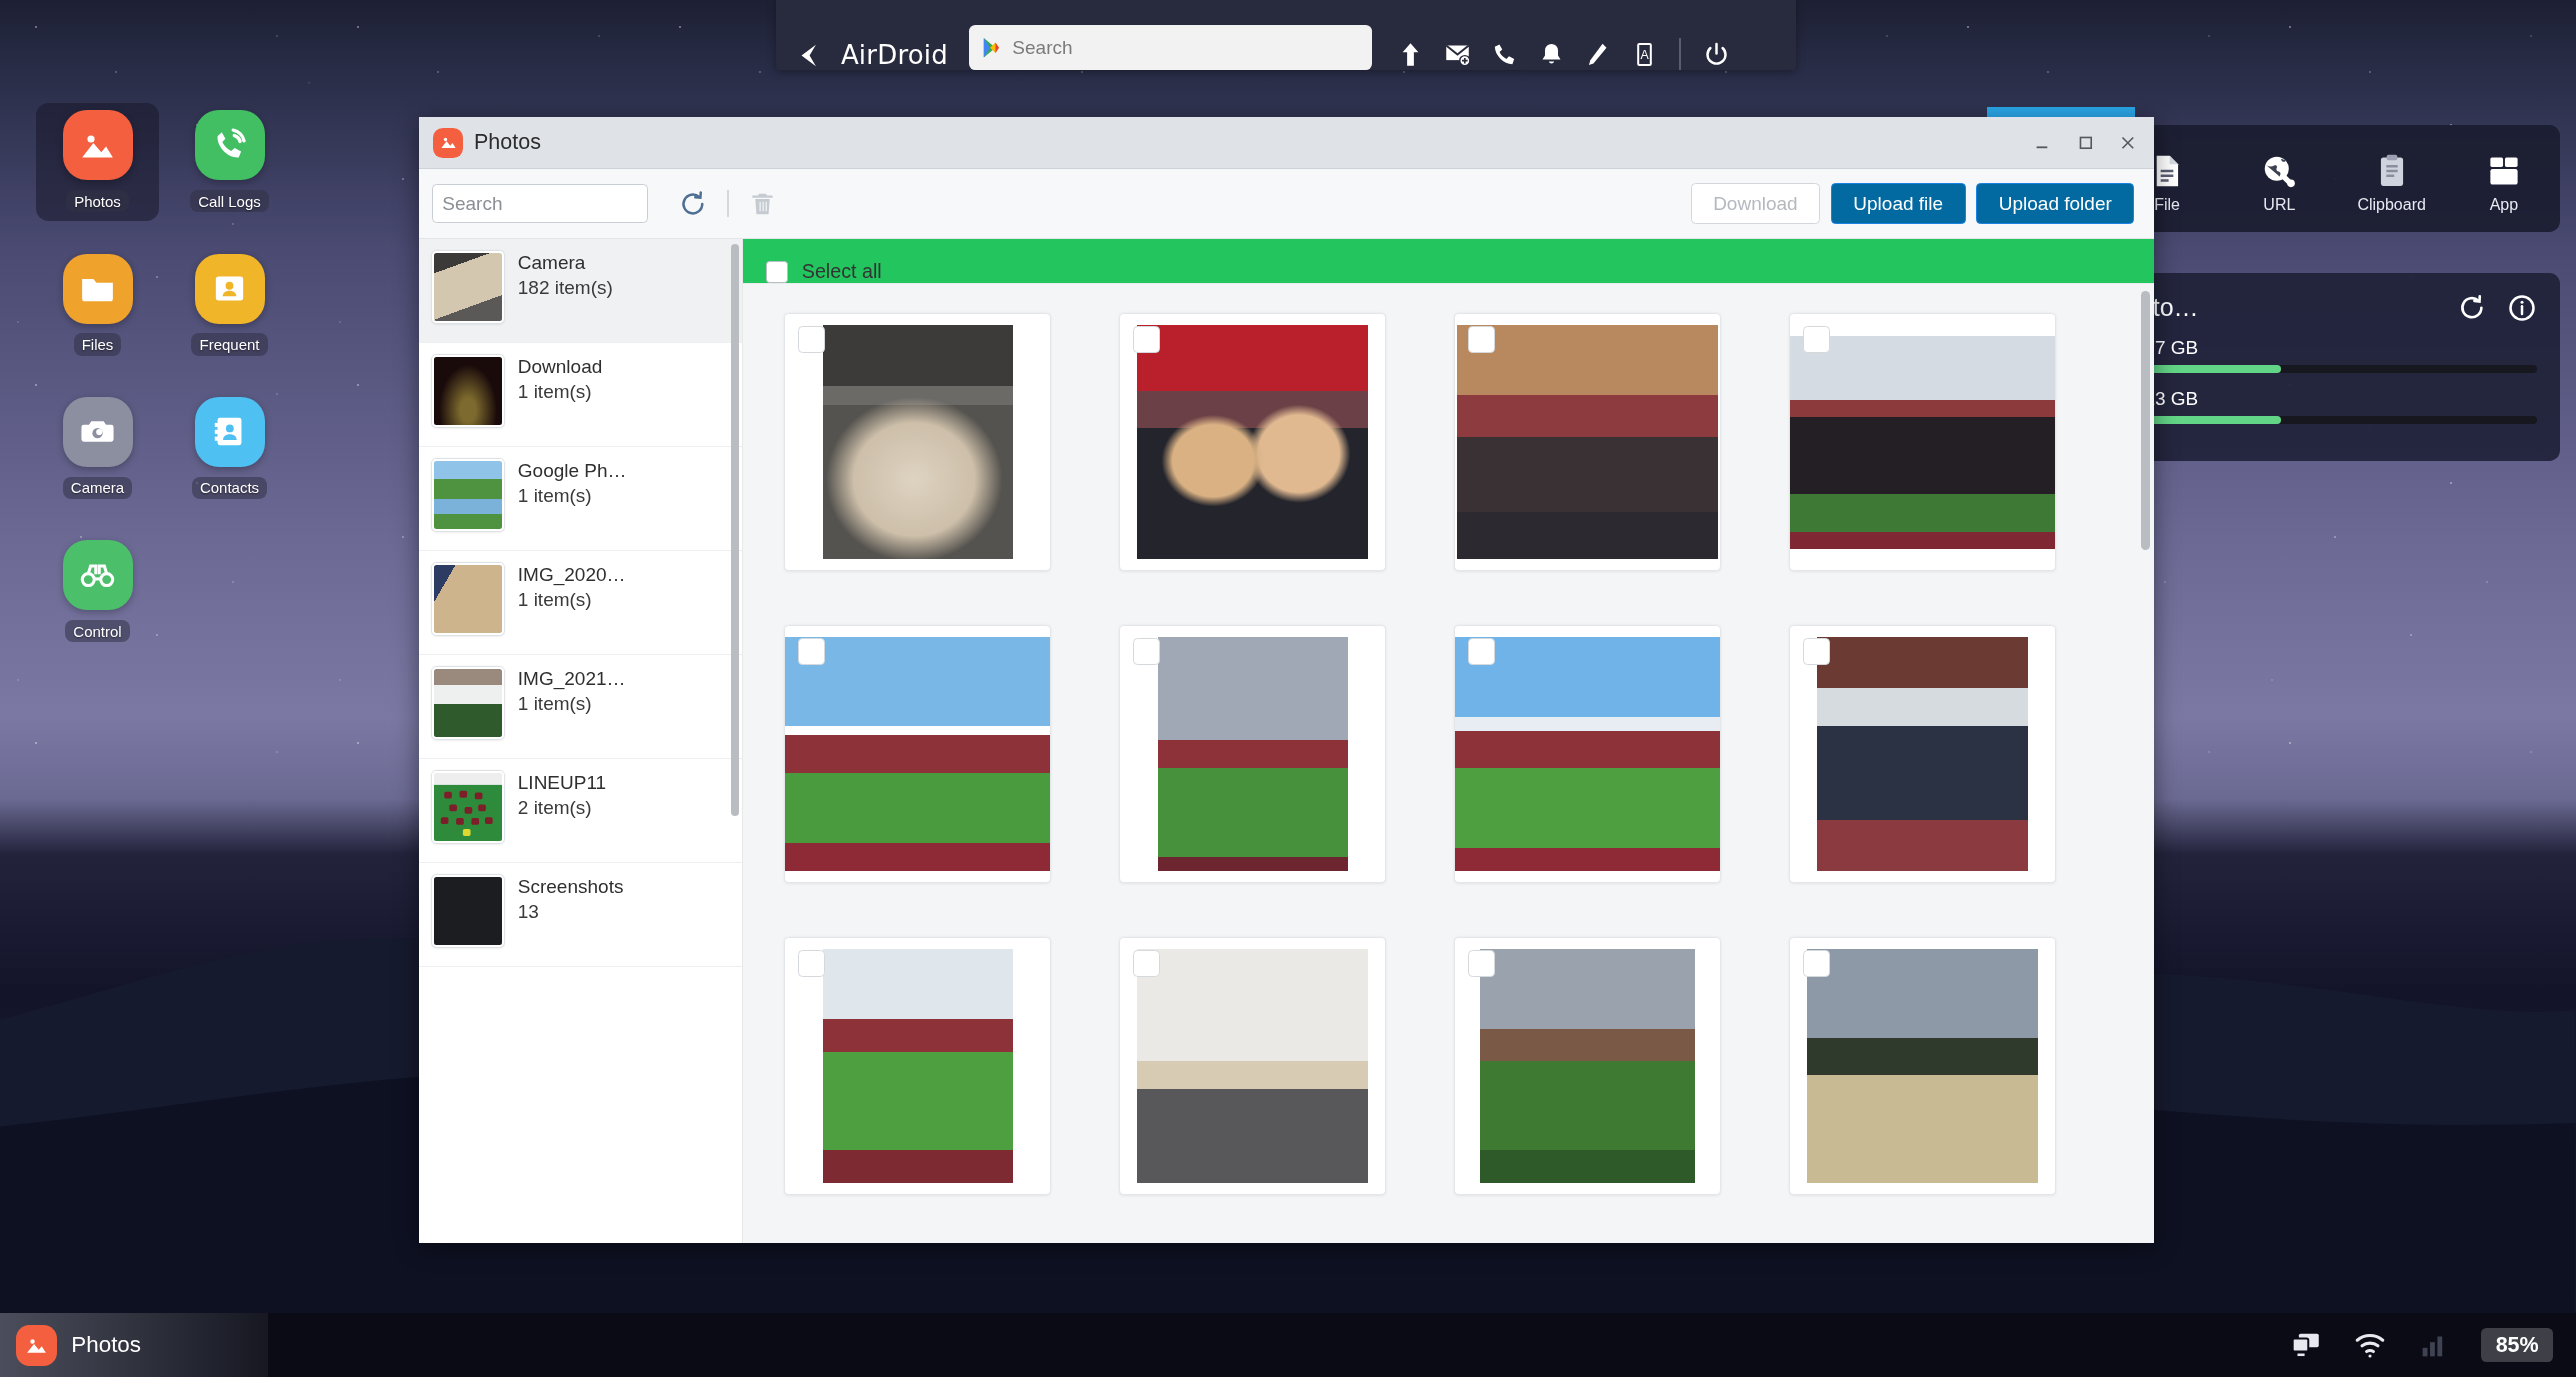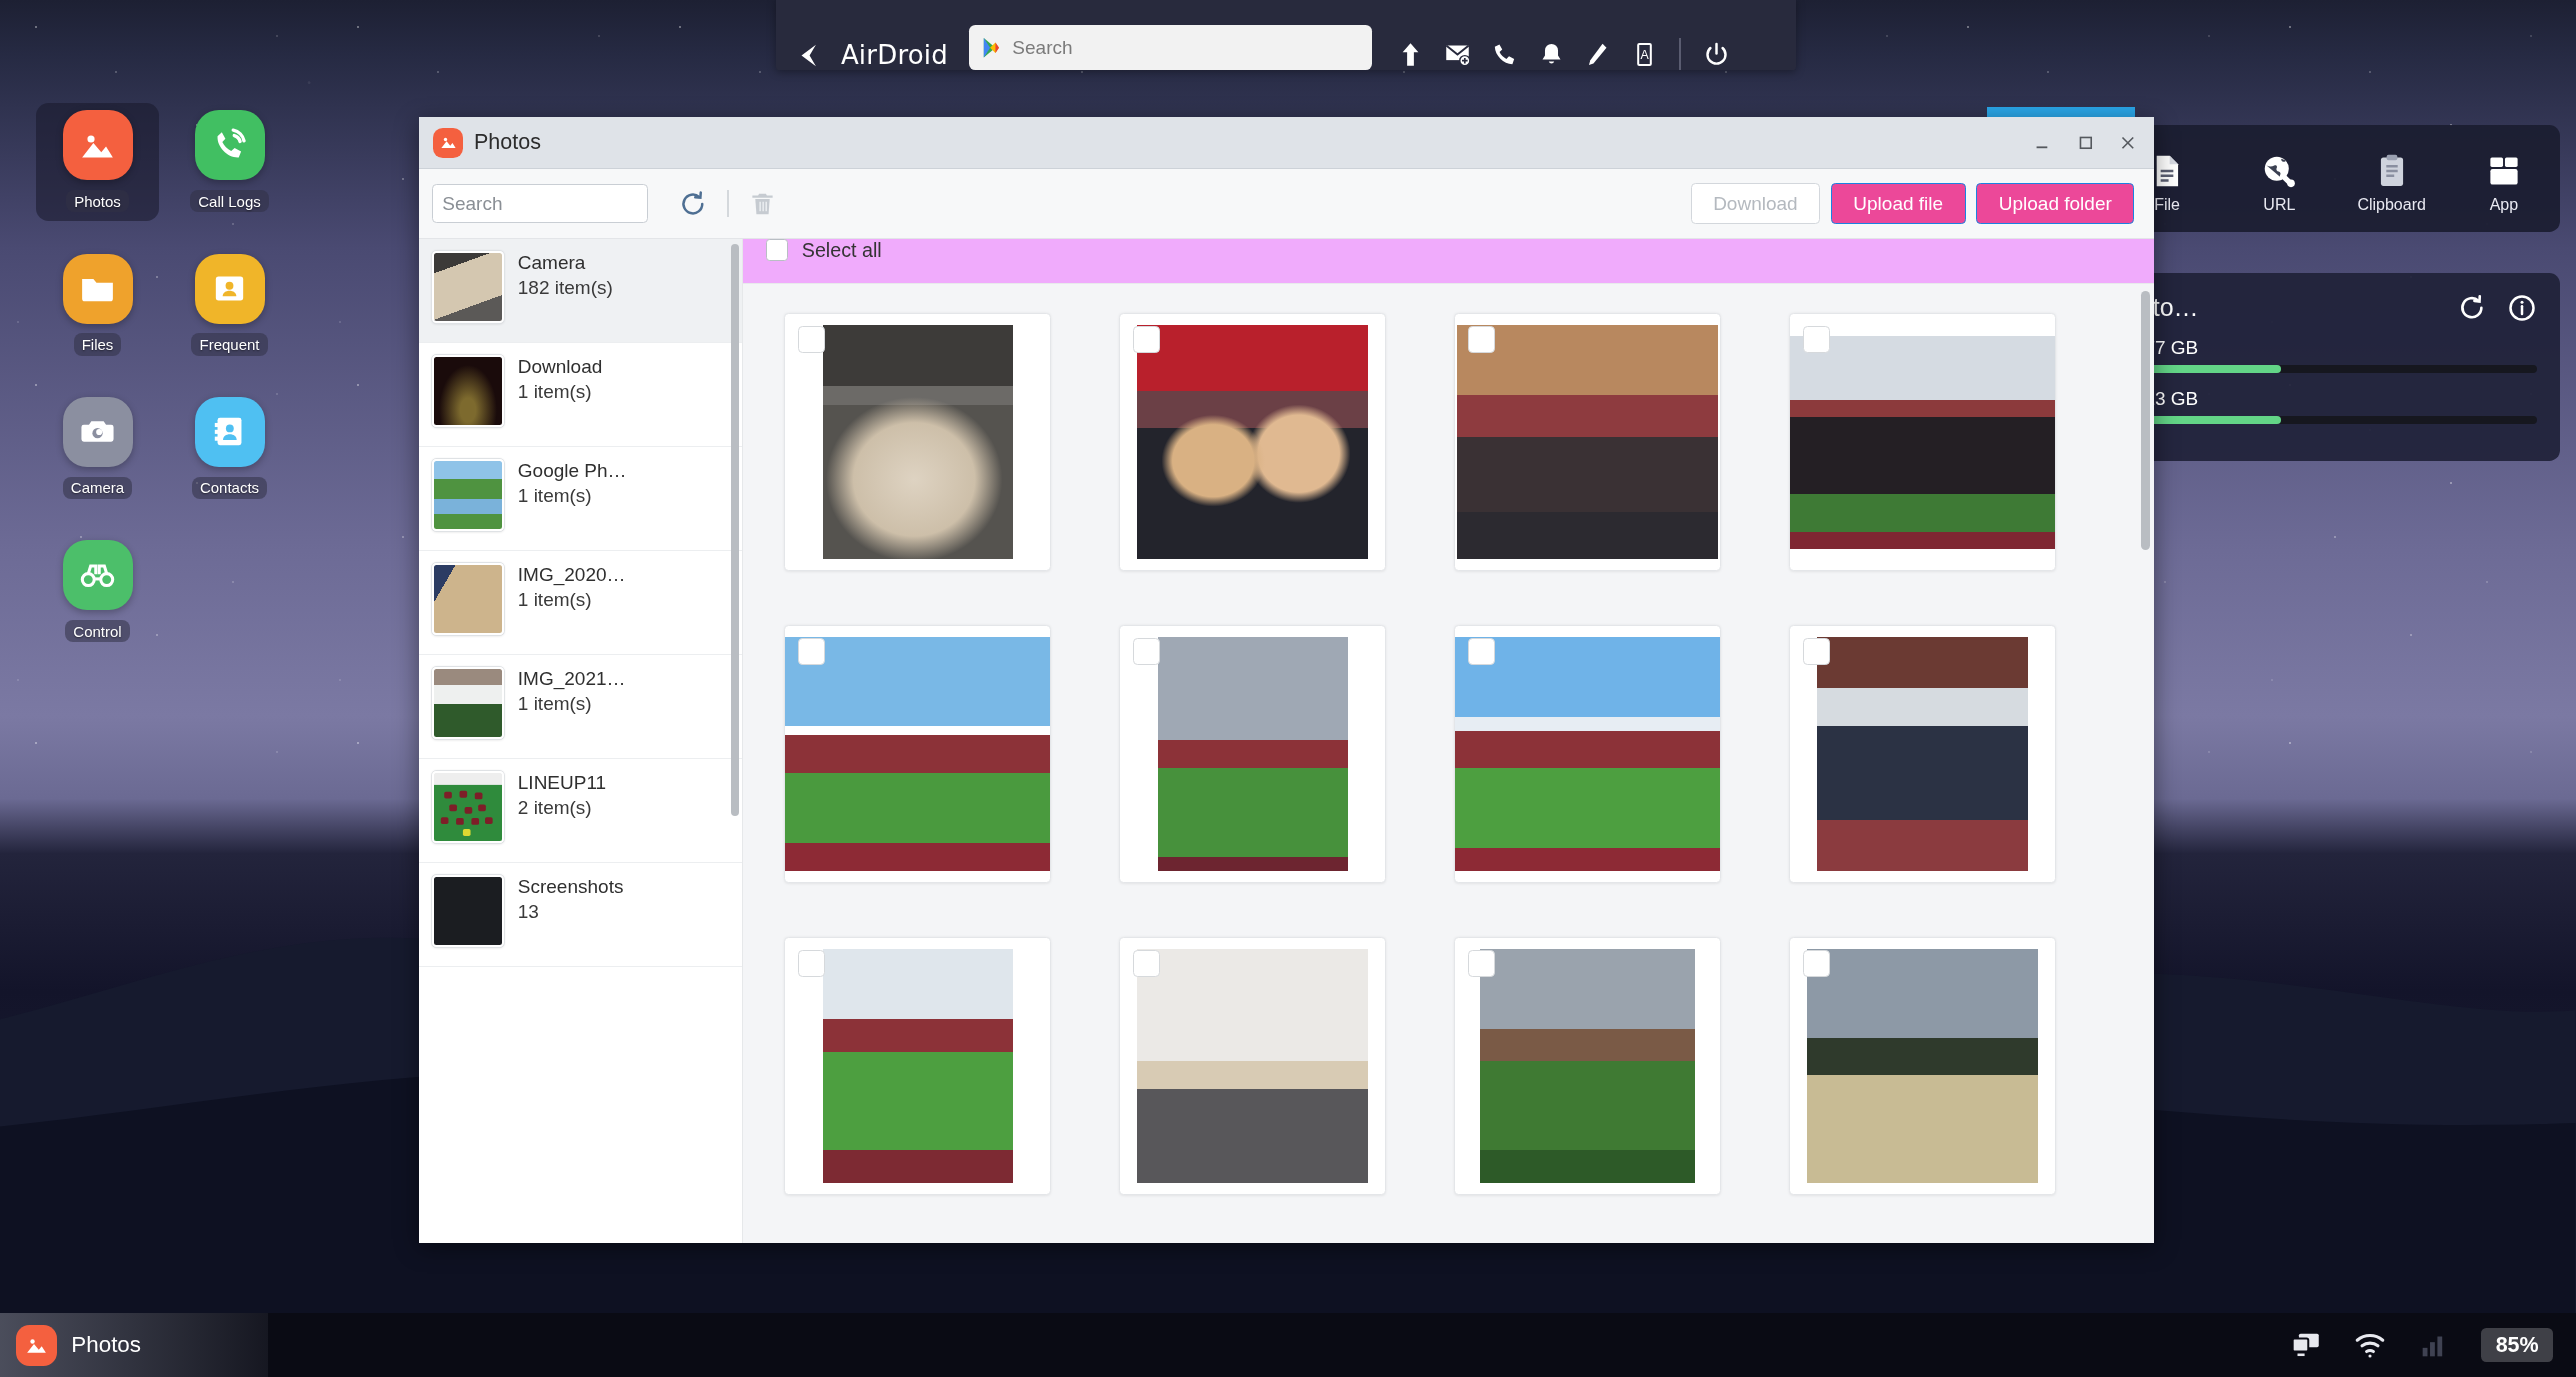--- a/index.html
+++ b/index.html
@@ -205,21 +205,21 @@
   #tb-delete { width: 27px; height: 30px; cursor: pointer; }
   #tb-right { margin-left: auto; display: flex; align-items: center; gap: 10.7px; }
   .tb-btn {
     height: 41px; padding: 0 21.5px;
     border-radius: 4.5px; font-size: 19px;
     display: flex; align-items: center; justify-content: center;
     cursor: pointer; white-space: nowrap;
     font-family: "Liberation Sans", sans-serif;
   }
   .tb-btn.ghost { background: #fff; border: 0.9px solid #d3d7dc; color: #b4b9bf; }
-  .tb-btn.primary { background: #ec4899; border: 0.9px solid #1a82e2; color: #fff; }
+  .tb-btn.primary { background: #0369a1; border: 0.9px solid #1a82e2; color: #fff; }
 
   #win-body { flex: 1; display: flex; min-height: 0; }
 
   
   #album-list {
     width: 324px; flex: 0 0 auto;
     background: #fff;
     border-right: 0.9px solid #e6e8ea;
     position: relative;
     overflow: hidden;
@@ -249,24 +249,24 @@
   #album-scrollbar {
     position: absolute; right: 2.7px; top: 5.4px;
     width: 8px; height: 572px;
     background: #b9bdc2; border-radius: 4.5px;
   }
 
   
   #photo-pane { flex: 1; display: flex; flex-direction: column; background: #fff; min-width: 0; position: relative; }
   #select-all-bar {
     height: 45px; flex: 0 0 auto;
-    display: flex; align-items: flex-start; gap: 13.4px;
+    display: flex; align-items: flex-end; gap: 13.4px;
     padding-left: 23px;
     border-bottom: 0.9px solid #e8eaec;
-    background: #f0abfc;
+    background: #22c55e;
   }
   .cbox {
     width: 22.4px; height: 22.4px;
     border: 0.9px solid #b9bec4; border-radius: 3.6px;
     background: #fff; cursor: pointer; flex: 0 0 auto;
   }
   #select-all-label { font-size: 19.7px; color: #333; }
 
   #photo-grid-wrap { flex: 1; overflow: hidden; position: relative; background: #f4f5f7; }
   #photo-grid {

